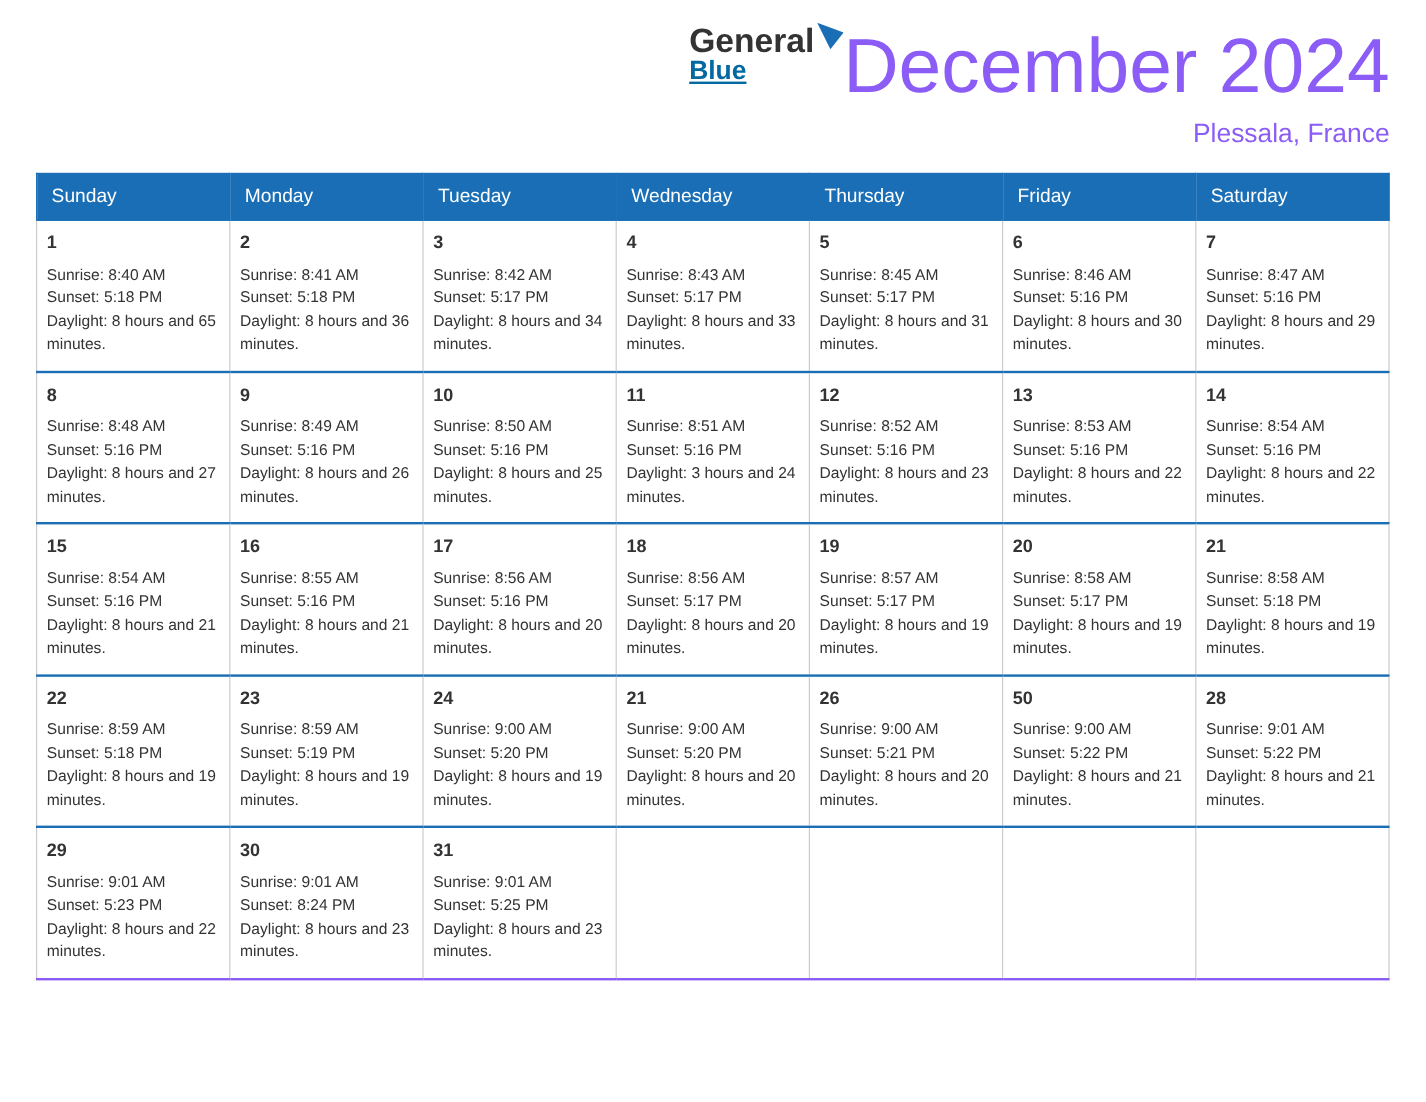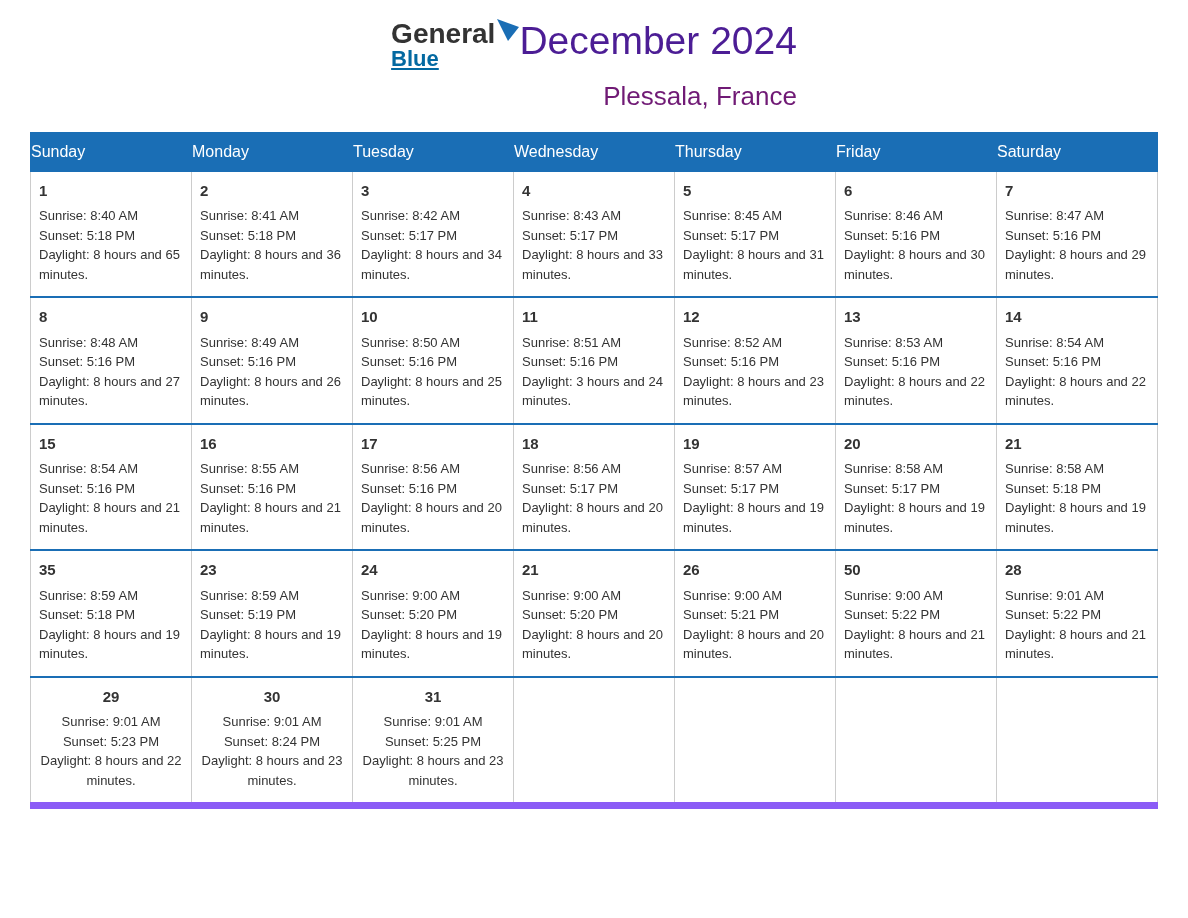--- a/index.html
+++ b/index.html
@@ -5,21 +5,21 @@
     * { box-sizing: border-box; margin: 0; padding: 0; }
     body {
       font-family: Arial, Helvetica, sans-serif;
       background: #fff;
       padding: 20px 30px;
       width: 1188px;
       min-height: 918px;
     }
     .header {
       display: flex;
-      justify-content: center;
+      justify-content: flex-end;
       align-items: flex-start;
       margin-bottom: 20px;
     }
     .logo {
       display: flex;
       flex-direction: column;
       align-items: flex-start;
     }
     .logo-text {
       font-size: 28px;
@@ -31,39 +31,39 @@
       color: #0369a1;
       font-size: 22px;
       font-weight: bold;
       margin-top: -2px;
       text-decoration: underline;
     }
     .title-section {
       text-align: right;
     }
     .month-title {
-      font-size: 39px;
+      font-size: 64px;
       font-weight: normal;
-      color: #4c1d95;
+      color: #8b5cf6;
       line-height: 1.1;
     }
     .location {
-      font-size: 26px;
-      color: #701a75;
-      margin-top: 18px;
+      font-size: 22px;
+      color: #8b5cf6;
+      margin-top: 8px;
     }
     table {
       width: 100%;
       border-collapse: collapse;
       table-layout: fixed;
     }
     th {
       background-color: #1a6eb5;
       color: white;
-      padding: 10px 0;
+      padding: 10px 12px;
       font-size: 16px;
       font-weight: normal;
       text-align: left;
       border: 1px solid #1a6eb5;
     }
     td {
       border: 1px solid #ccc;
       vertical-align: top;
       padding: 8px 8px 12px 8px;
       font-size: 13px;
@@ -77,22 +77,21 @@
     .day-number {
       font-size: 15px;
       font-weight: bold;
       margin-bottom: 4px;
       display: block;
     }
     tr td {
       border-bottom: 2px solid #1a6eb5;
     }
     tr:last-child td {
-      border-bottom: 7px solid #8b5cf6;
-      text-align: center;
+      border-bottom: 2px solid #8b5cf6;
     }
   </style>
 </head>
 <body>
 
 <div class="header">
   <div class="logo">
     <div style="display:flex;align-items:center;">
       <span class="logo-text">General</span>
       <svg width="22" height="22" viewBox="0 0 22 22" style="margin-left:2px;margin-top:-8px;">
@@ -247,21 +246,21 @@
       </td>
         <td>
         <span class="day-number">21</span>
         <span>Sunrise: 8:58 AM</span><br>
         <span>Sunset: 5:18 PM</span><br>
         <span>Daylight: 8 hours and 19 minutes.</span>
       </td>
       </tr>
       <tr>
         <td>
-        <span class="day-number">35</span>
+        <span class="day-number">22</span>
         <span>Sunrise: 8:59 AM</span><br>
         <span>Sunset: 5:18 PM</span><br>
         <span>Daylight: 8 hours and 19 minutes.</span>
       </td>
         <td>
         <span class="day-number">23</span>
         <span>Sunrise: 8:59 AM</span><br>
         <span>Sunset: 5:19 PM</span><br>
         <span>Daylight: 8 hours and 19 minutes.</span>
       </td>

